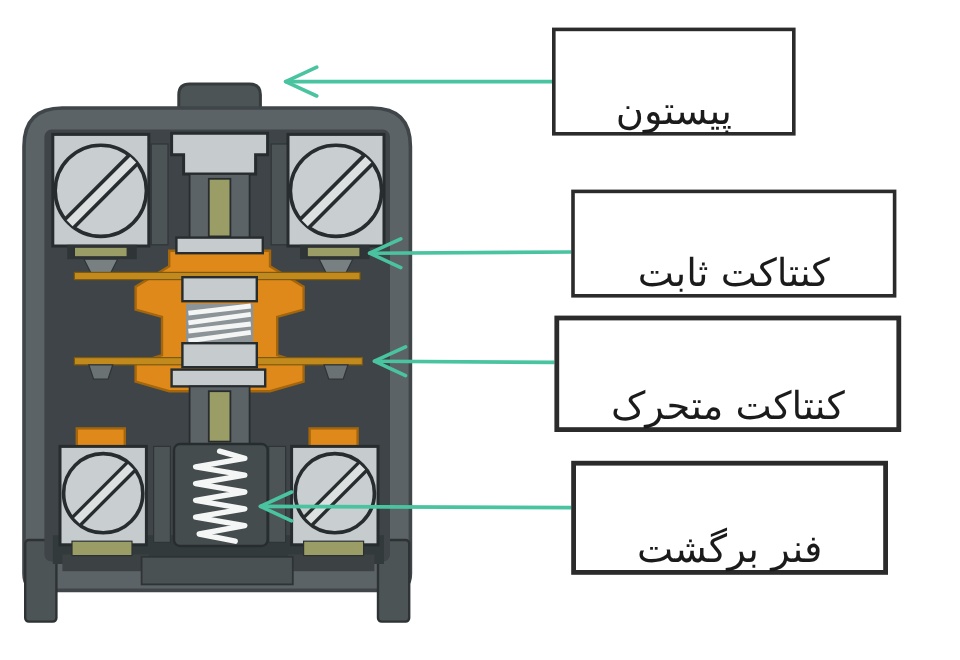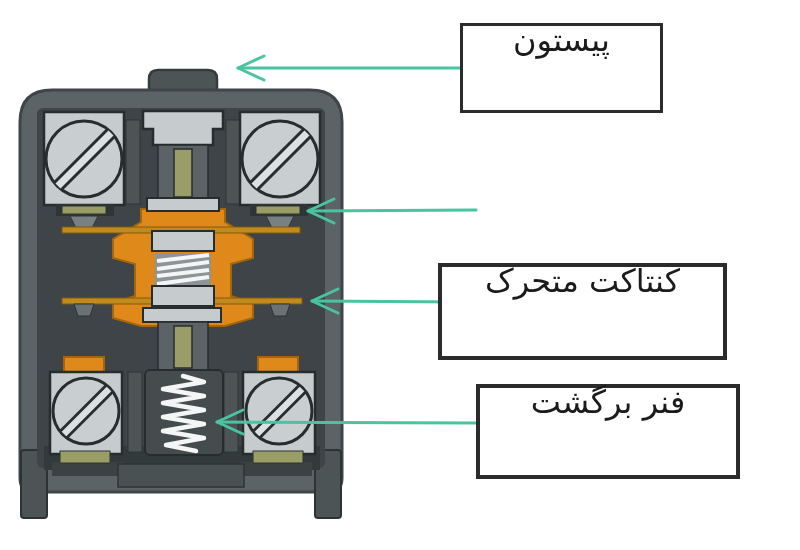--- a/index.html
+++ b/index.html
@@ -4,21 +4,21 @@
 <style>
   html,body{margin:0;padding:0;background:#ffffff;}
   .stage{
     position:relative;width:800px;height:550px;background:#ffffff;
     overflow:hidden;font-family:"DejaVu Sans","Liberation Sans",sans-serif;
   }
   .art{position:absolute;left:0;top:0;width:800px;height:550px;}
   .label-box{
     position:absolute;box-sizing:border-box;background:#ffffff;
     border:3px solid var(--label-border,#2b2b2b);
-    display:flex;align-items:flex-start;justify-content:center;
+    display:flex;align-items:flex-end;justify-content:center;
     direction:rtl;color:var(--label-text,#1b1b1b);
     font-size:32px;line-height:1;letter-spacing:0;
   }
   .label-box.thick{border-width:4px;}
   .label-box span{transform:translateY(-2px);}
   
   .c-body{fill:var(--body-gray,#5c6366);}
   .c-leg{fill:var(--leg-gray,#4d5456);}
   .c-panel{fill:var(--panel-dark,#3e4447);}
   .c-metal{fill:var(--metal-light,#c6cbcd);}
@@ -145,22 +145,25 @@
     <g>
       <line class="arrow-line" x1="476" y1="423" x2="217" y2="422"></line>
       <path class="arrow-line" d="M243,410 L217,422 L243,434"></path>
     </g>
   </svg>
 
   <div class="label-box" style="left:460px;top:23px;width:203px;height:90px">
     <span>پیستون</span>
   </div>
 
+  <div class="label-box" style="left:476px;top:158px;width:271px;height:90px">
+    <span>کنتاکت ثابت</span>
+  </div>
 
-  <div class="label-box thick" style="left:438px;top:263px;width:289px;height:97px">
+  <div class="label-box thick" style="left:462px;top:263px;width:289px;height:97px">
     <span>کنتاکت متحرک</span>
   </div>
 
   <div class="label-box thick" style="left:476px;top:384px;width:264px;height:95px">
     <span>فنر برگشت</span>
   </div>
 
 </div>
 
 </body></html>

